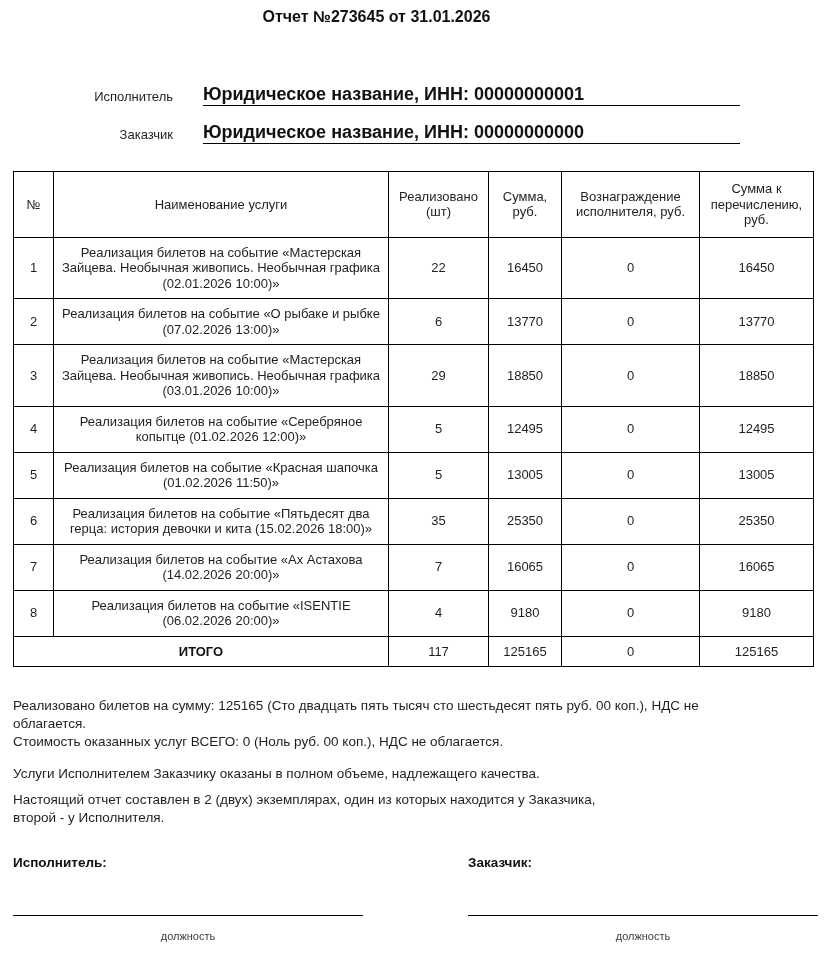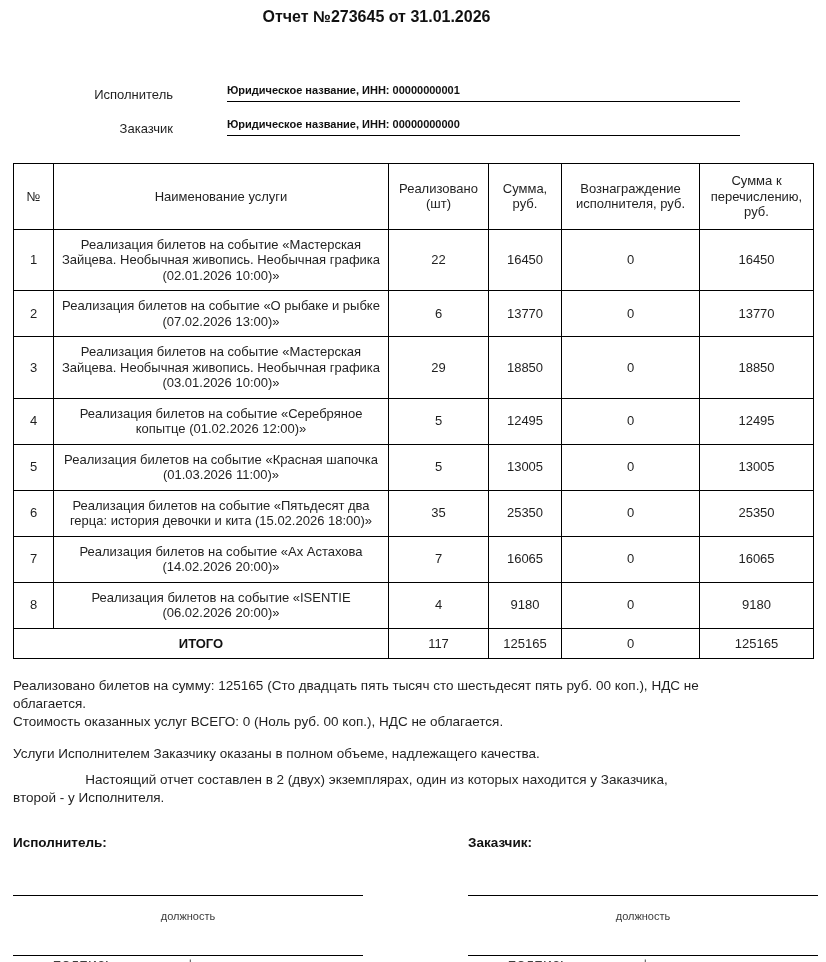--- a/index.html
+++ b/index.html
@@ -17,24 +17,24 @@
     text-align: center;
     font-size: 16px; font-weight: bold; line-height: 18px;
     color: #111;
   }
 
   
   .fields { margin-top: 57px; margin-right: 0; }
   .field-row { display: flex; align-items: center; margin-bottom: 15px; }
   .field-label { width: 160px; text-align: right; font-size: 13px; padding-top: 3px; }
   .field-value {
-    flex: 1; margin-left: 54px;
-    font-size: 11px; font-weight: bold; color: #111;
+    flex: 1; margin-left: 30px;
+    font-size: 18px; font-weight: bold; color: #111;
     border-bottom: 1.5px solid #000;
-    padding-bottom: 5px; padding-top: 1px;
+    padding-top: 1px;
   }
 
   
   table.report {
     margin-top: 27px;
     border-collapse: collapse; table-layout: fixed;
     width: 800px;
     font-size: 13px;
   }
   table.report col.c0 { width: 40px; }
@@ -47,24 +47,24 @@
     border: 1.5px solid #000;
     text-align: center; vertical-align: middle;
     padding: 7px 4px;
     line-height: 15.5px;
     font-weight: normal;
   }
   table.report th { padding: 9px 4px; }
   table.report td.total-label { font-weight: bold; color: #111; }
 
   
-  .notes { margin-top: 18px; font-size: 13.5px; line-height: 18px; }
+  .notes { margin-top: 30px; font-size: 13.5px; line-height: 18px; }
   .notes .para { margin-bottom: 0; }
   .notes .gap-md { margin-top: 14px; }
-  .notes .gap-sm { margin-top: 8px; text-align: center; }
+  .notes .gap-sm { margin-top: 8px; }
 
   
   .signatures {
     margin-top: 27px;
     display: flex;
     width: 805px;
     justify-content: space-between;
   }
   .sig-block { width: 350px; }
   .sig-title { font-size: 13.5px; font-weight: bold; color: #111; line-height: 17px; }
@@ -143,21 +143,21 @@
       <tr>
         <td>4</td>
         <td>Реализация билетов на событие «Серебряное копытце (01.02.2026 12:00)»</td>
         <td>5</td>
         <td>12495</td>
         <td>0</td>
         <td>12495</td>
       </tr>
       <tr>
         <td>5</td>
-        <td>Реализация билетов на событие «Красная шапочка (01.03.2026 11:00)»</td>
+        <td>Реализация билетов на событие «Красная шапочка (01.02.2026 11:50)»</td>
         <td>5</td>
         <td>13005</td>
         <td>0</td>
         <td>13005</td>
       </tr>
       <tr>
         <td>6</td>
         <td>Реализация билетов на событие «Пятьдесят два герца: история девочки и кита (15.02.2026 18:00)»</td>
         <td>35</td>
         <td>25350</td>

